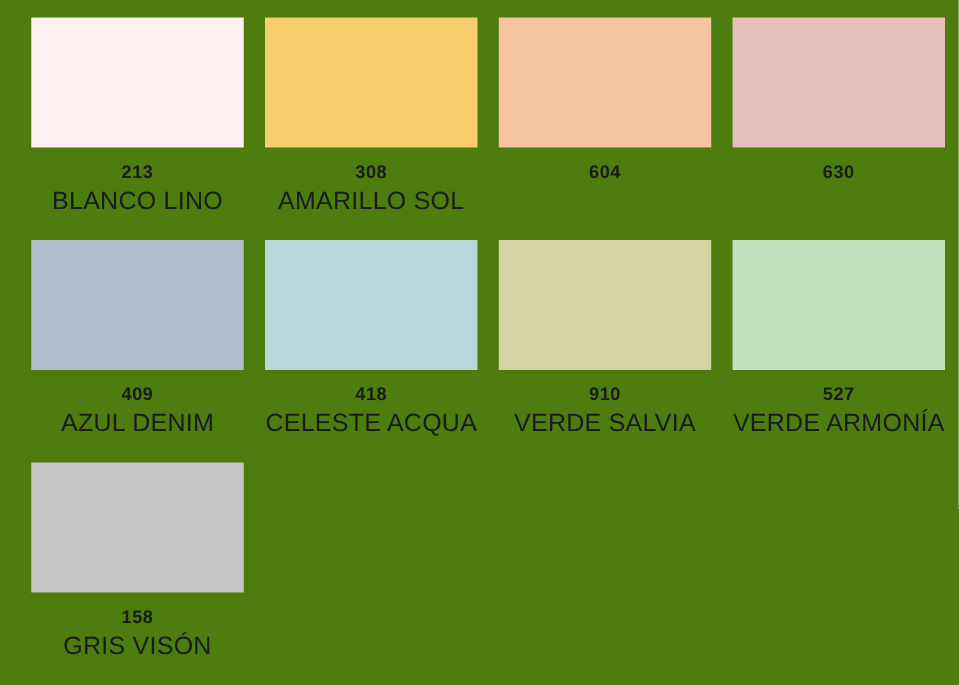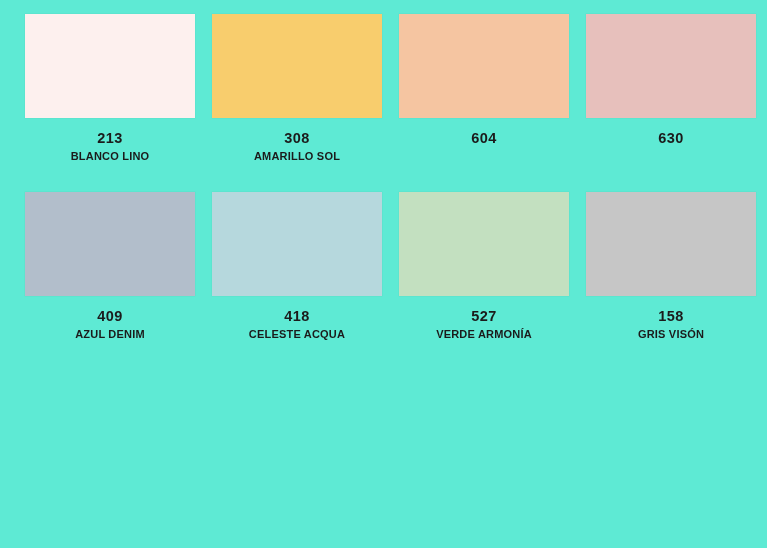--- a/index.html
+++ b/index.html
@@ -12,21 +12,21 @@
     height: 548px;
     background: #ffffff;
     font-family: "Liberation Sans", "DejaVu Sans", sans-serif;
     overflow: hidden;
   }
 
   #swatch-chart {
     position: relative;
     width: 767px;
     height: 548px;
-    background: #5eead4;
+    background: #4d7c0f;
     box-sizing: border-box;
     padding: 14px 21px 0 25px;
   }
 
   .swatch-grid {
     display: grid;
     grid-template-columns: repeat(4, 170px);
     grid-template-rows: repeat(3, 178px);
     column-gap: 17px;
     row-gap: 0px;
@@ -55,22 +55,22 @@
     font-weight: bold;
     color: #1b1b1b;
     letter-spacing: 0.4px;
     line-height: 1.15;
     text-align: center;
     font-stretch: condensed;
   }
 
   .swatch-name {
     margin-top: 3px;
-    font-size: 11px;
-    font-weight: bold;
+    font-size: 20px;
+    font-weight: normal;
     color: #1b1b1b;
     letter-spacing: 0.2px;
     line-height: 1.15;
     text-align: center;
     text-transform: uppercase;
     white-space: nowrap;
     font-stretch: condensed;
   }
 </style>
 </head>
@@ -106,20 +106,25 @@
       <div class="swatch-code">409</div>
       <div class="swatch-name">AZUL DENIM</div>
     </div>
 
     <div class="swatch-cell">
       <div class="swatch-chip" style="background-color: rgb(182, 216, 221);"></div>
       <div class="swatch-code">418</div>
       <div class="swatch-name">CELESTE ACQUA</div>
     </div>
 
+    <div class="swatch-cell">
+      <div class="swatch-chip" style="background-color: rgb(213, 211, 164);"></div>
+      <div class="swatch-code">910</div>
+      <div class="swatch-name">VERDE SALVIA</div>
+    </div>
 
     <div class="swatch-cell">
       <div class="swatch-chip" style="background-color: rgb(195, 224, 192);"></div>
       <div class="swatch-code">527</div>
       <div class="swatch-name">VERDE ARMONÍA</div>
     </div>
 
 
     <div class="swatch-cell">
       <div class="swatch-chip" style="background-color: rgb(198, 198, 198);"></div>

